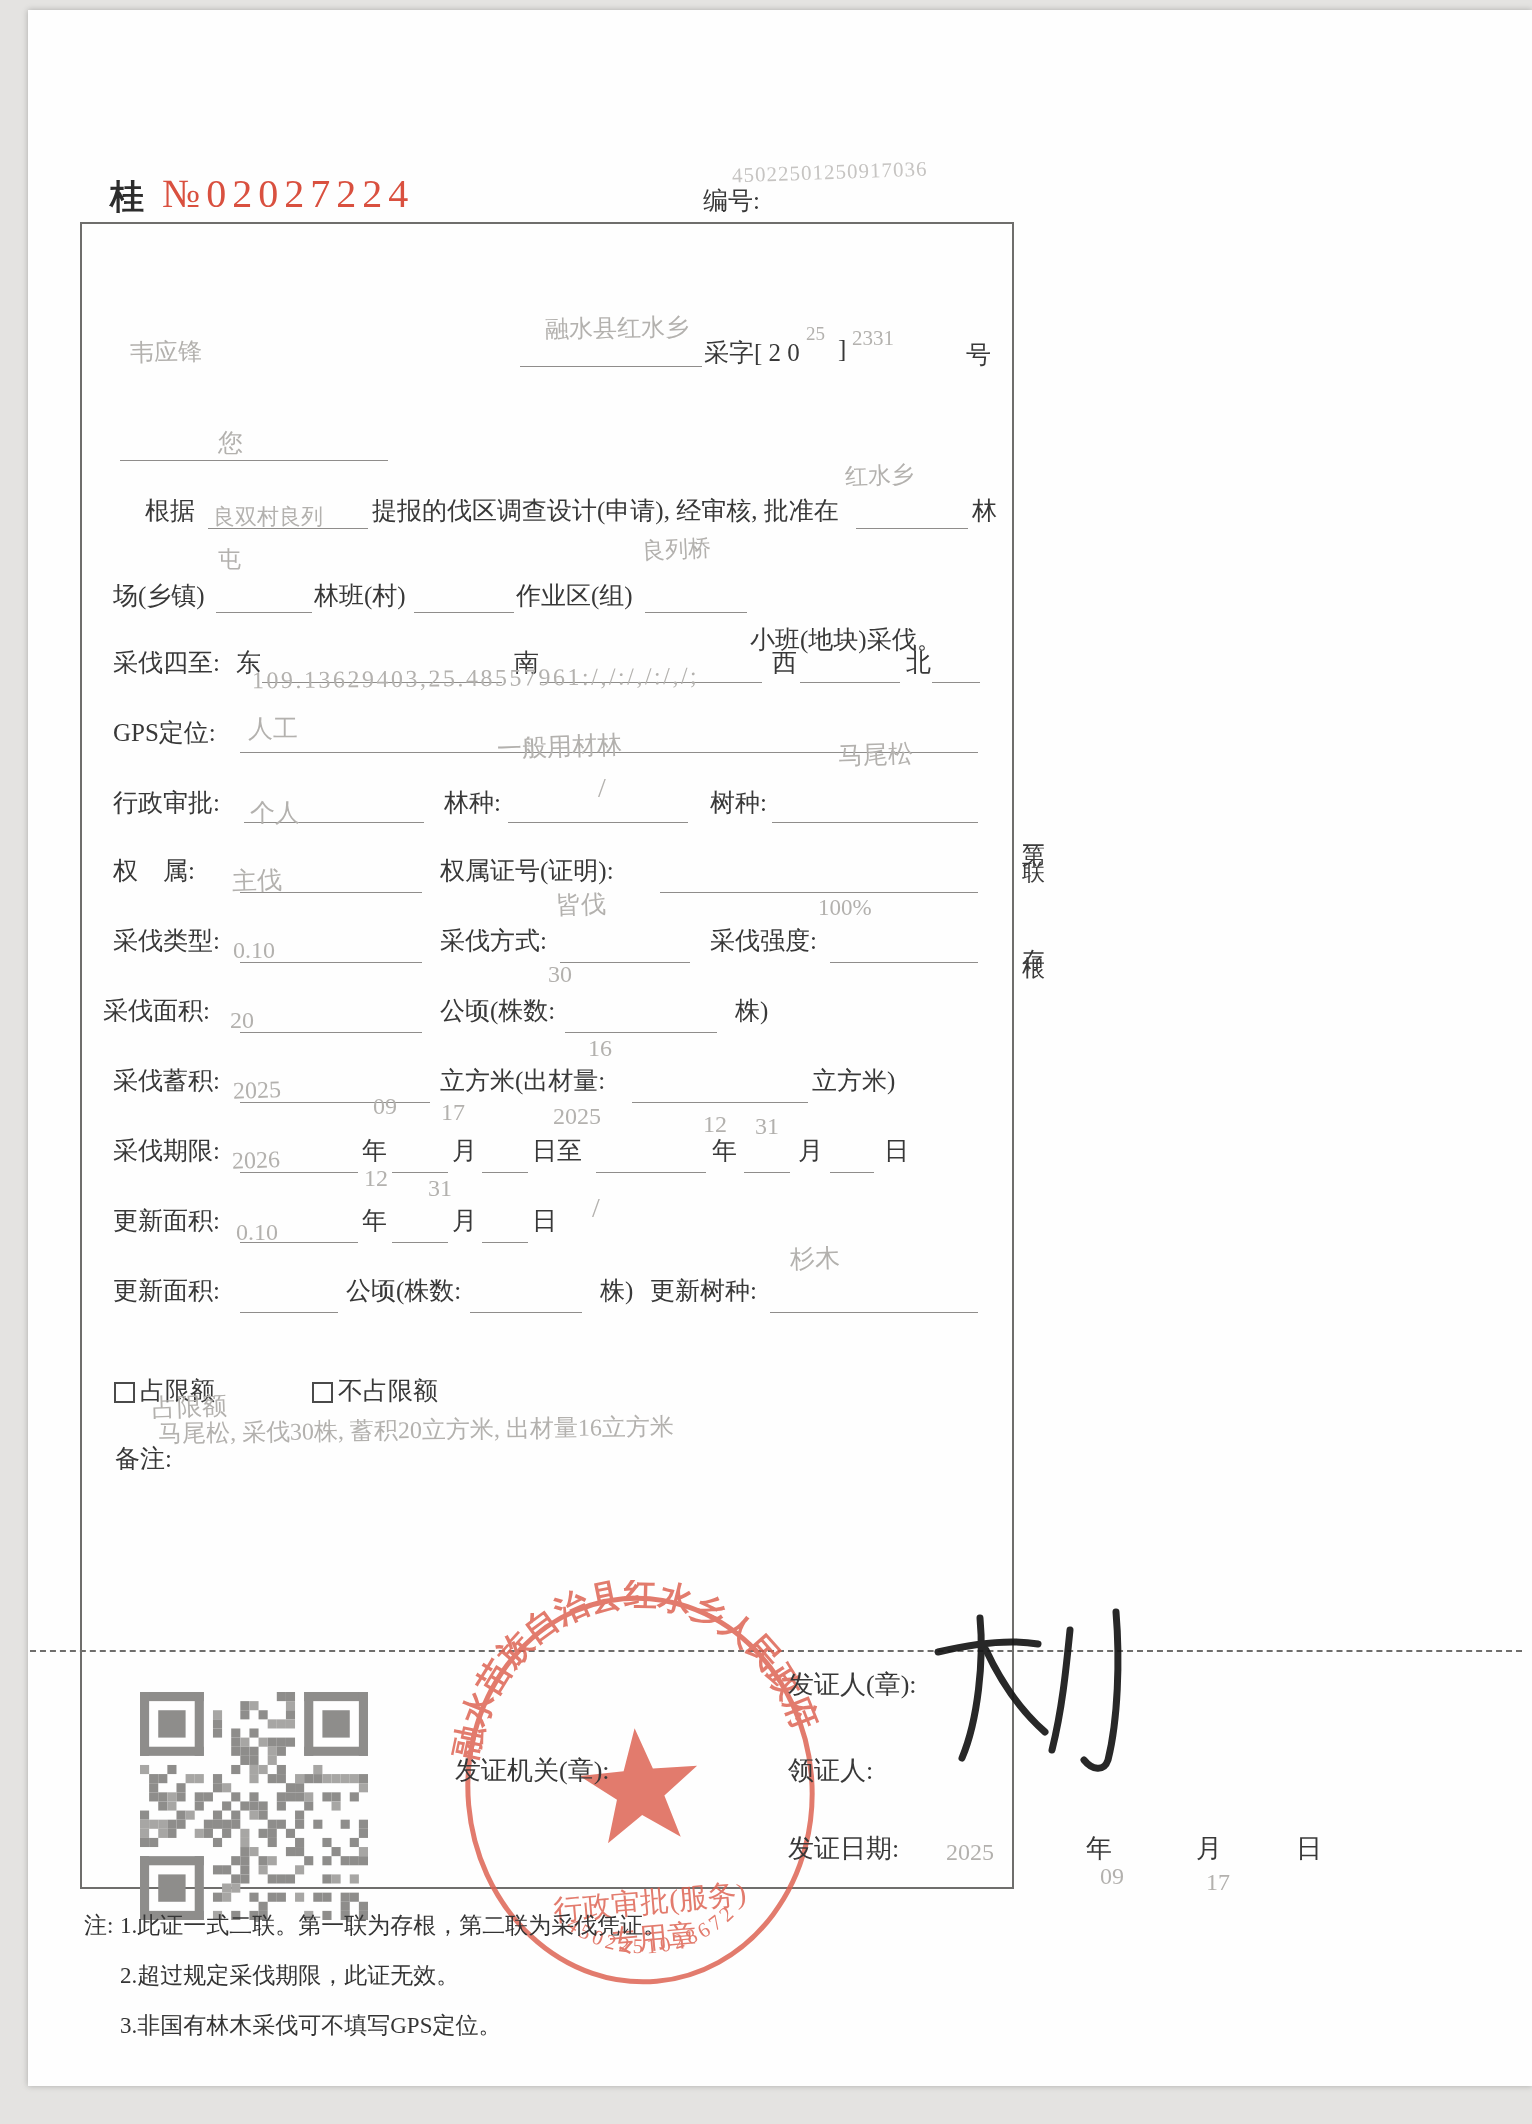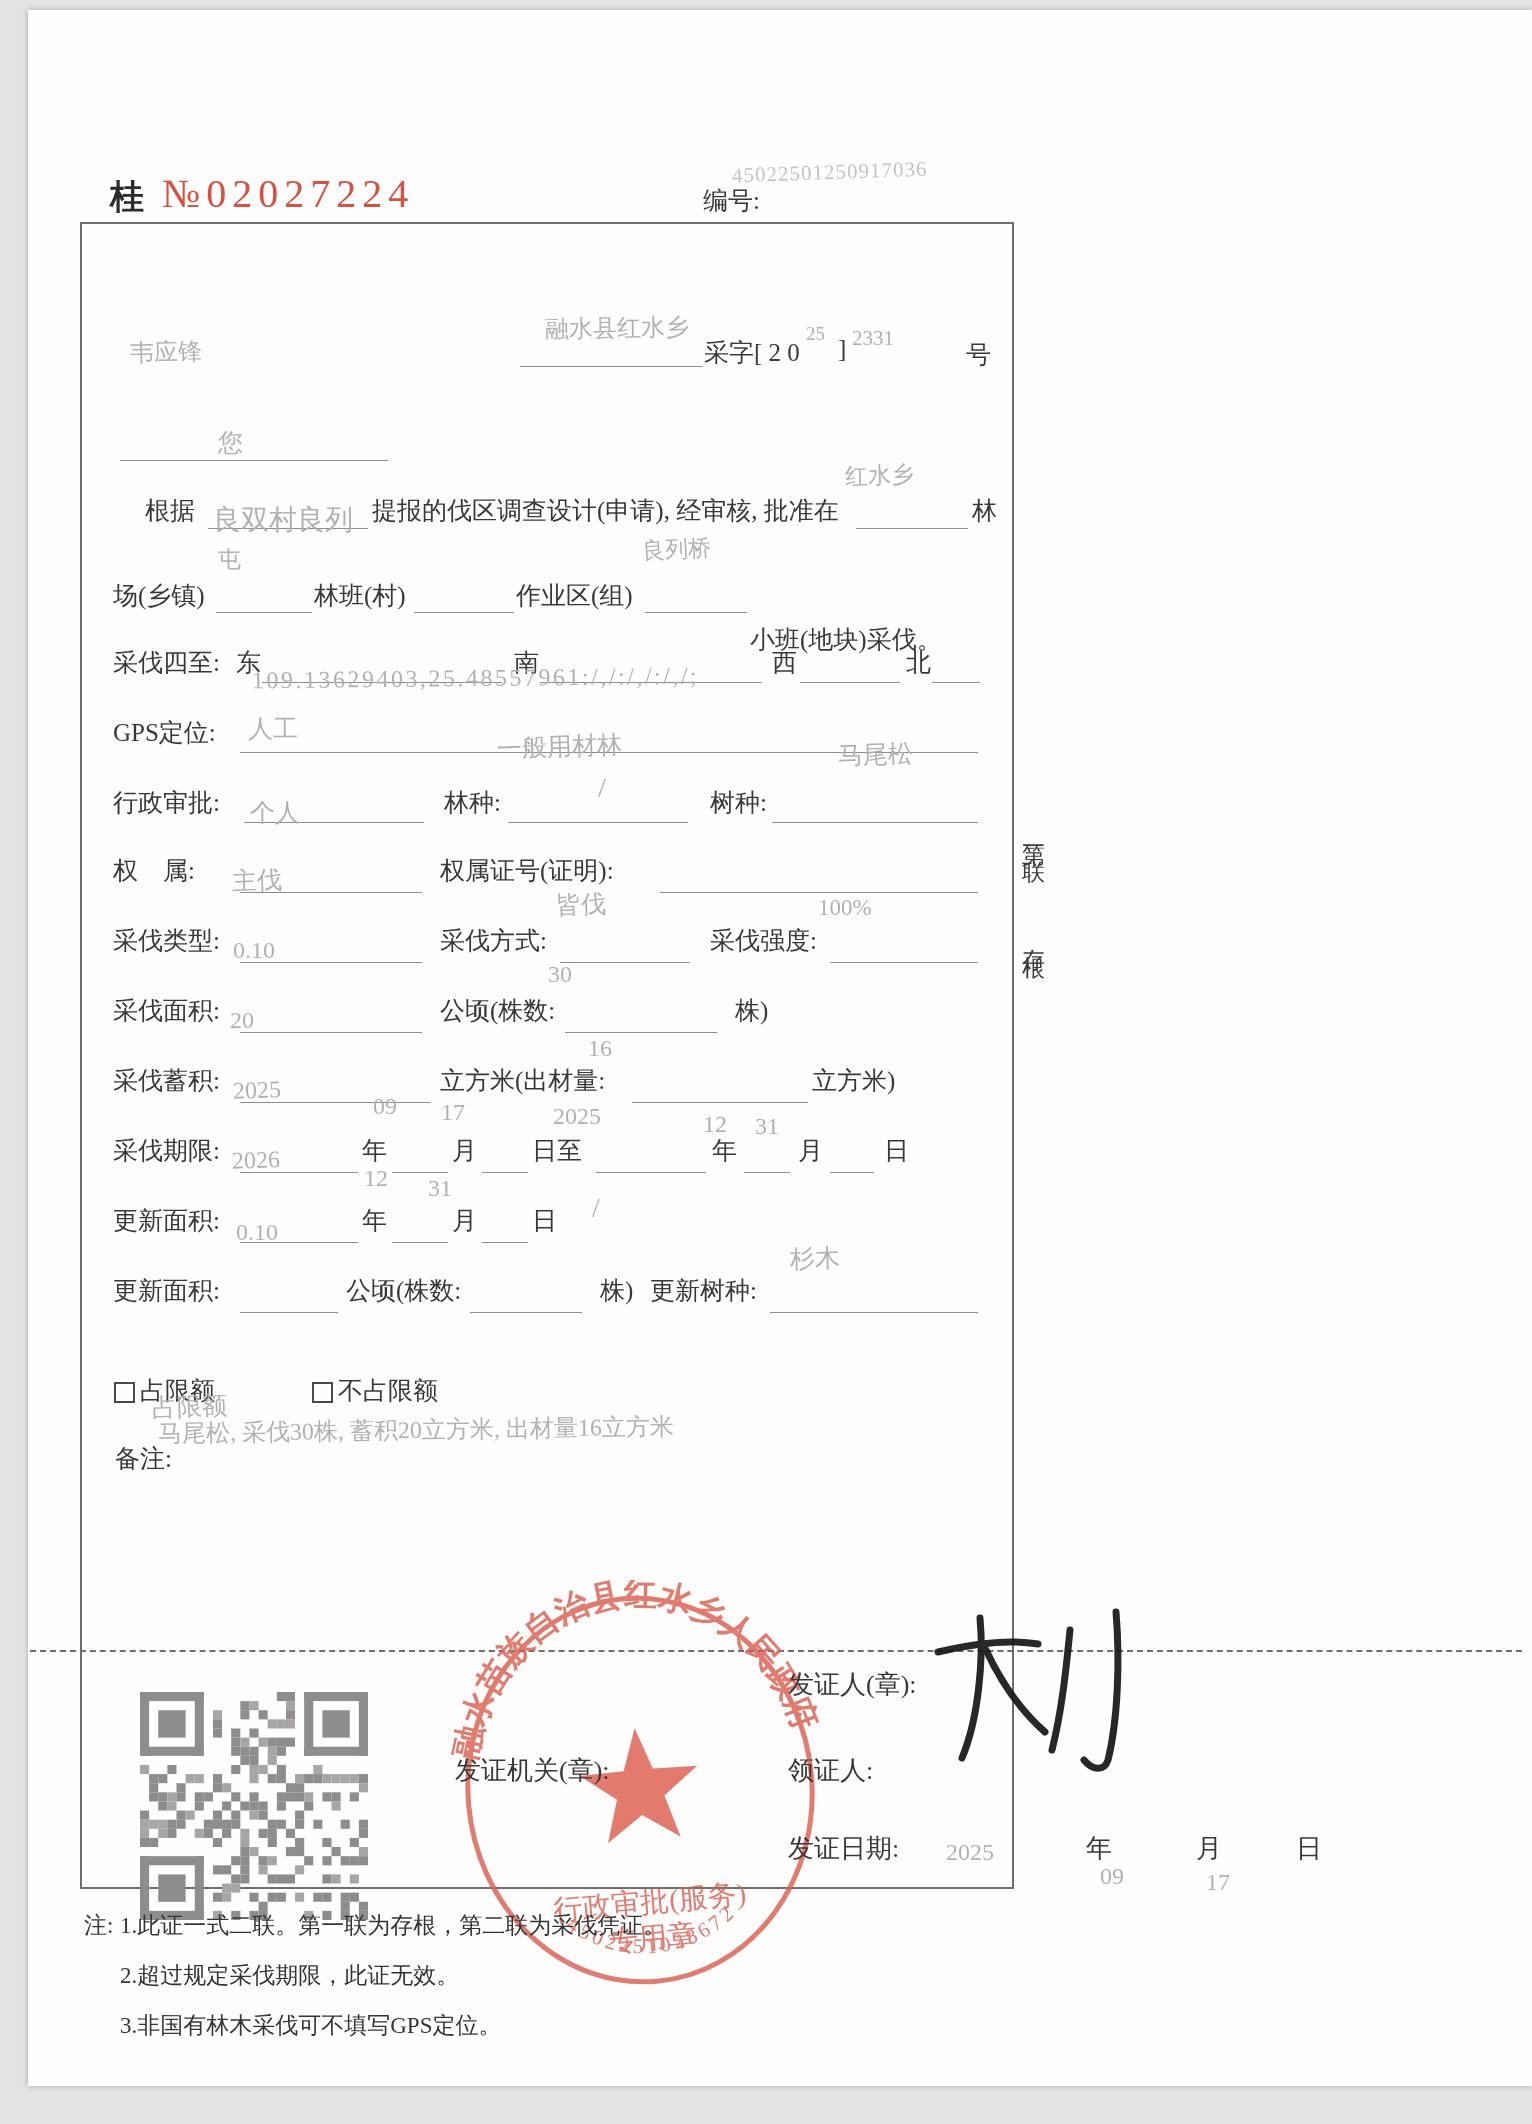--- a/index.html
+++ b/index.html
@@ -38,21 +38,21 @@
   <span class="abs lbl ghost" style="left:806px;top:324px;font-size:19px;">25</span>
   <span class="abs lbl" style="left:838px;top:336px;">]</span>
   <span class="abs lbl ghost" style="left:852px;top:328px;font-size:21px;">2331</span>
   <span class="abs lbl" style="left:966px;top:342px;">号</span>
 
   <div class="bl" style="left:120px;top:460px;width:268px;"></div>
   <span class="abs lbl ghost" style="left:218px;top:430px;">您</span>
 
   <span class="abs lbl" style="left:145px;top:498px;">根据</span>
   <div class="bl" style="left:208px;top:528px;width:160px;"></div>
-  <span class="abs lbl ghost" style="left:213px;top:506px;font-size:28px;">良双村良列</span>
+  <span class="abs lbl ghost" style="left:213px;top:506px;font-size:22px;">良双村良列</span>
   <span class="abs lbl ghost" style="left:218px;top:548px;font-size:23px;">屯</span>
   <span class="abs lbl" style="left:372px;top:498px;">提报的伐区调查设计(申请), 经审核, 批准在</span>
   <span class="abs lbl ghost" style="left:845px;top:464px;font-size:23px;transform:rotate(-2deg);">红水乡</span>
   <div class="bl" style="left:856px;top:528px;width:112px;"></div>
   <span class="abs lbl" style="left:972px;top:498px;">林</span>
 
   <span class="abs lbl" style="left:113px;top:583px;">场(乡镇)</span>
   <div class="bl" style="left:216px;top:612px;width:96px;"></div>
   <span class="abs lbl" style="left:314px;top:583px;">林班(村)</span>
   <div class="bl" style="left:414px;top:612px;width:100px;"></div>
@@ -97,21 +97,21 @@
   <span class="abs lbl" style="left:113px;top:928px;">采伐类型:</span>
   <div class="bl" style="left:240px;top:962px;width:182px;"></div>
   <span class="abs lbl ghost" style="left:233px;top:938px;font-size:24px;">0.10</span>
   <span class="abs lbl" style="left:440px;top:928px;">采伐方式:</span>
   <div class="bl" style="left:560px;top:962px;width:130px;"></div>
   <span class="abs lbl ghost" style="left:548px;top:962px;font-size:24px;">30</span>
   <span class="abs lbl" style="left:710px;top:928px;">采伐强度:</span>
   <div class="bl" style="left:830px;top:962px;width:148px;"></div>
   <span class="abs lbl ghost" style="left:818px;top:896px;font-size:23px;">100%</span>
 
-  <span class="abs lbl" style="left:113px;top:998px;">采伐面积:</span>
+  <span class="abs lbl" style="left:103px;top:998px;">采伐面积:</span>
   <div class="bl" style="left:240px;top:1032px;width:182px;"></div>
   <span class="abs lbl ghost" style="left:230px;top:1008px;font-size:24px;">20</span>
   <span class="abs lbl" style="left:440px;top:998px;">公顷(株数:</span>
   <div class="bl" style="left:565px;top:1032px;width:152px;"></div>
   <span class="abs lbl ghost" style="left:588px;top:1036px;font-size:24px;">16</span>
   <span class="abs lbl" style="left:735px;top:998px;">株)</span>
 
   <span class="abs lbl" style="left:113px;top:1068px;">采伐蓄积:</span>
   <div class="bl" style="left:240px;top:1102px;width:190px;"></div>
   <span class="abs lbl ghost" style="left:233px;top:1078px;font-size:24px;transform:rotate(-2deg);">2025</span>

